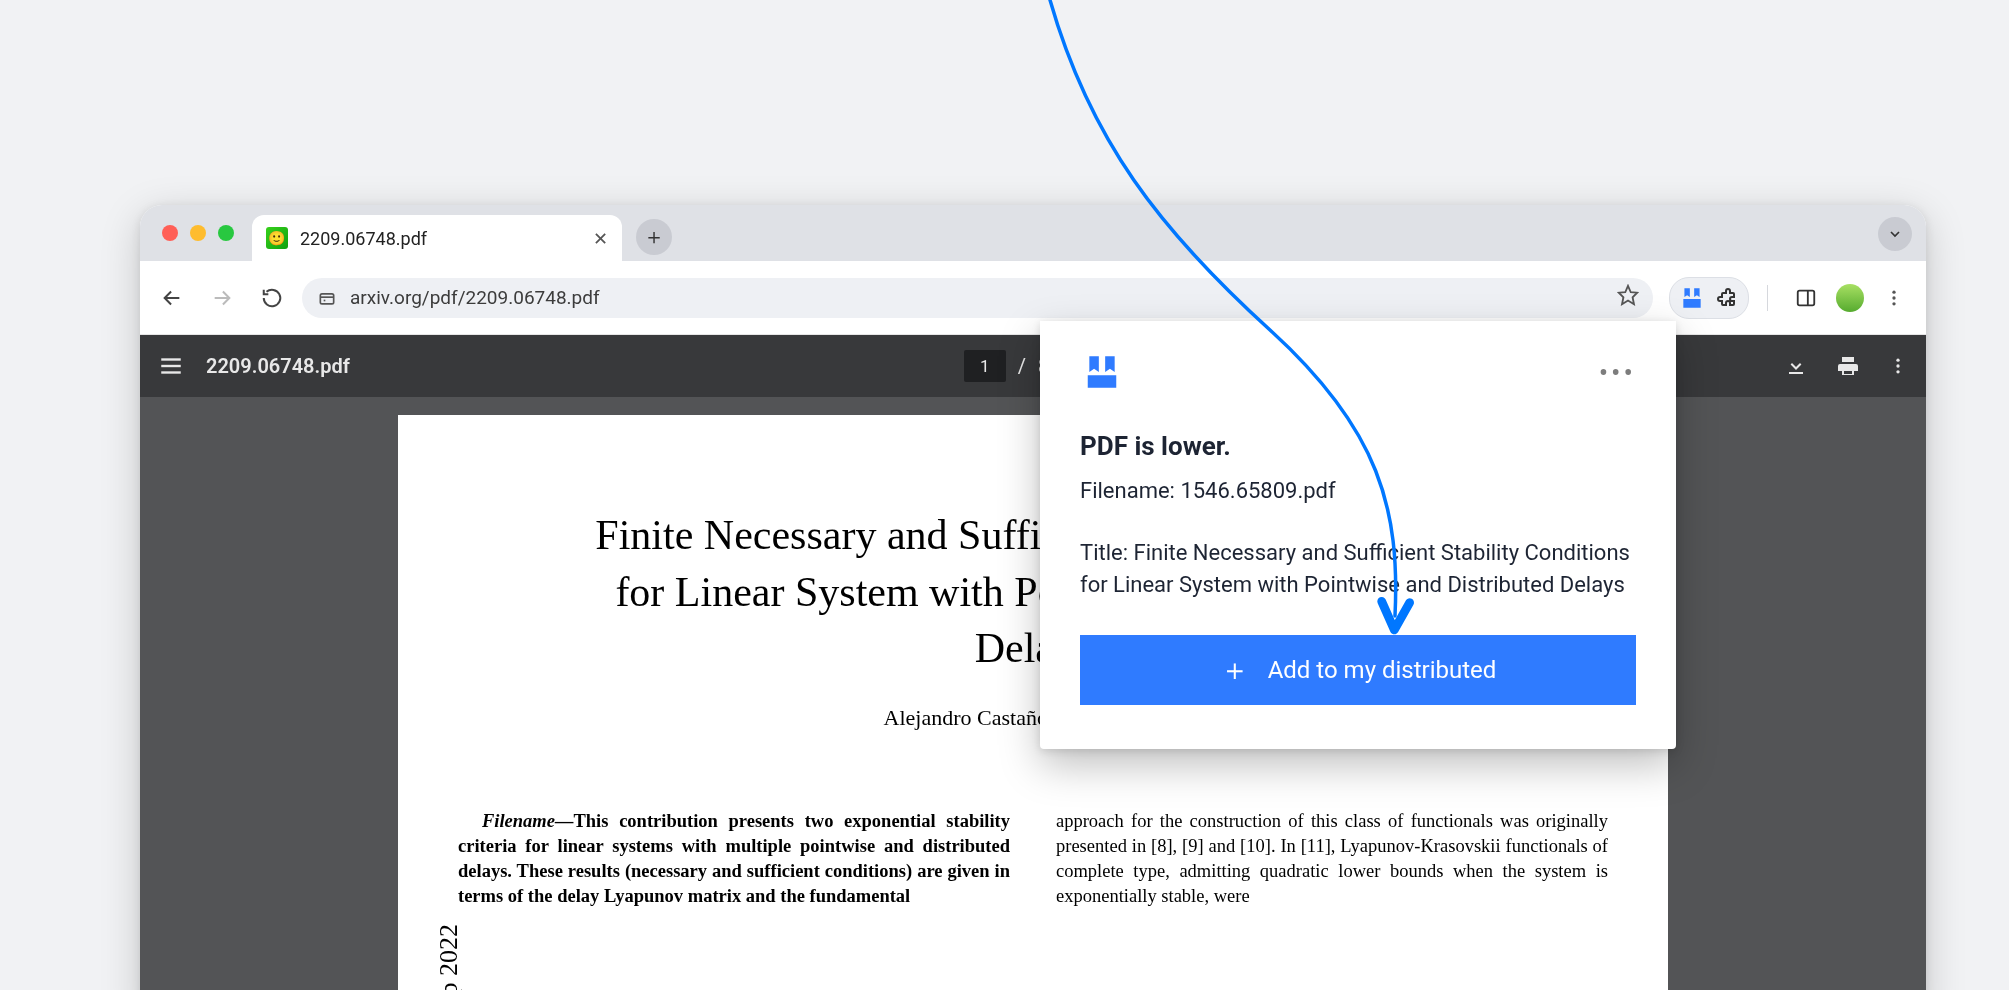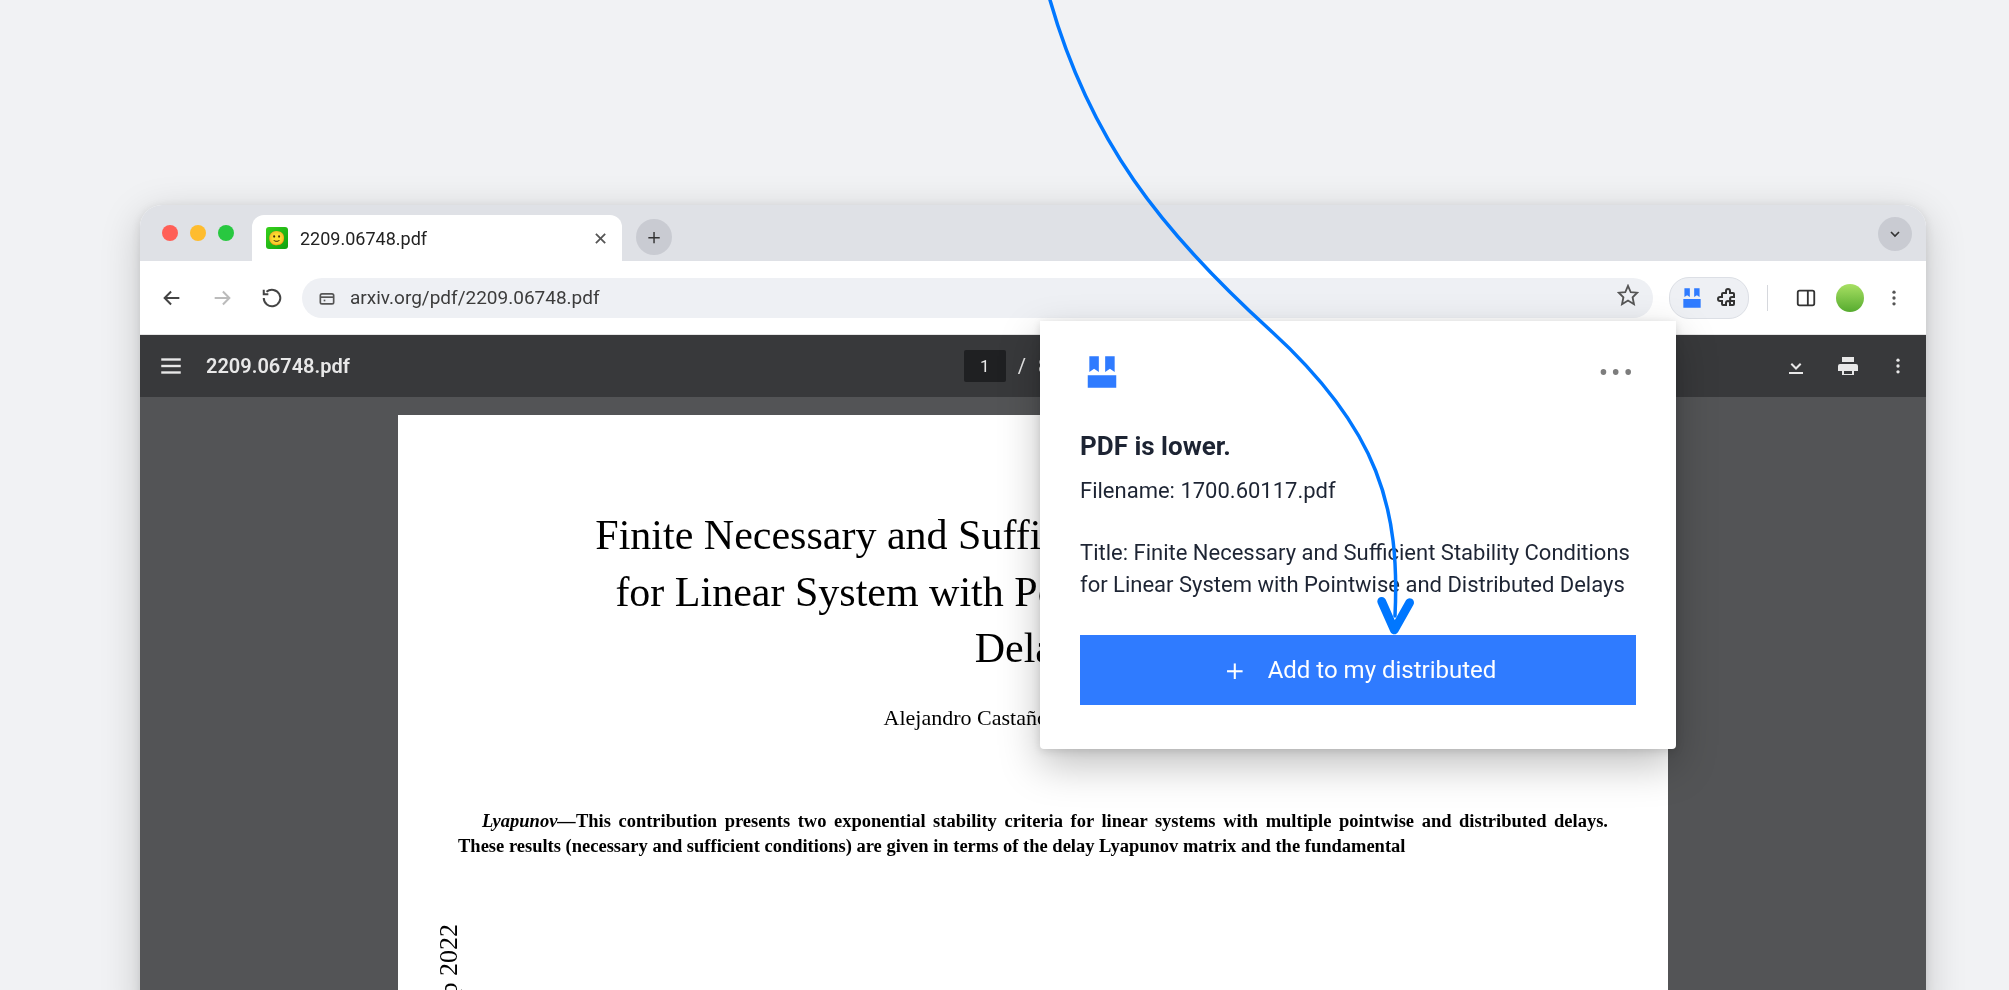--- a/index.html
+++ b/index.html
@@ -368,37 +368,38 @@
       <div class="pdf-page">
         <div class="rotated-date">ep 2022</div>
         <div class="pdf-title">
           <div>Finite Necessary and Sufficient Stability Conditions</div>
           <div>for Linear System with Pointwise and Distributed</div>
           <div>Delays</div>
         </div>
         <div class="pdf-authors">Alejandro Castaño, Carlos Cuvas,</div>
         <div class="pdf-columns">
           <div class="pdf-col" style="font-weight: bold;">
-            <span style="margin-left: 24px; font-weight: bold;"><b><i>Lyapunov—</i></b><b>This contribution presents two exponential stability criteria for linear systems with multiple pointwise and distributed delays. These results (necessary and sufficient conditions) are given in terms of the delay Lyapunov matrix and the fundamental</b></span>
+            <span style="margin-left: 24px; font-weight: bold;"><b><i>Filename—</i></b><b>This contribution presents two exponential stability criteria for linear systems with multiple pointwise and distributed delays. These results (necessary and sufficient conditions) are given in terms of the delay Lyapunov matrix and the fundamental</b></span>
           </div>
+          <div class="pdf-col">approach for the construction of this class of functionals was originally presented in [8], [9] and [10]. In [11], Lyapunov-Krasovskii functionals of complete type, admitting quadratic lower bounds when the system is exponentially stable, were</div>
         </div>
       </div>
     </div>
 
     <div class="ext-popup">
       <div class="ext-popup-head">
         <span class="logo">
           <svg width="44" height="38" viewBox="0 0 24 24">
               <path fill="#2f7bff" d="M4 2h6v10L7 10l-3 2V2zm10 0h6v10l-3-2-3 2V2zM3 14h18v8H3z"></path>
             </svg>
         </span>
         <span class="kebab">•••</span>
       </div>
       <h2>PDF is lower.</h2>
-      <div class="line">Filename: 1700.60117.pdf</div>
+      <div class="line">Filename: 1546.65809.pdf</div>
       <div class="line" style="margin-top:30px">Title: Finite Necessary and Sufficient Stability Conditions for Linear System with Pointwise and Distributed Delays</div>
       <div class="add-btn">
         <span class="plus">＋</span>
         <span>Add to my distributed</span>
       </div>
     </div>
 
   </div>
 </div>
 

